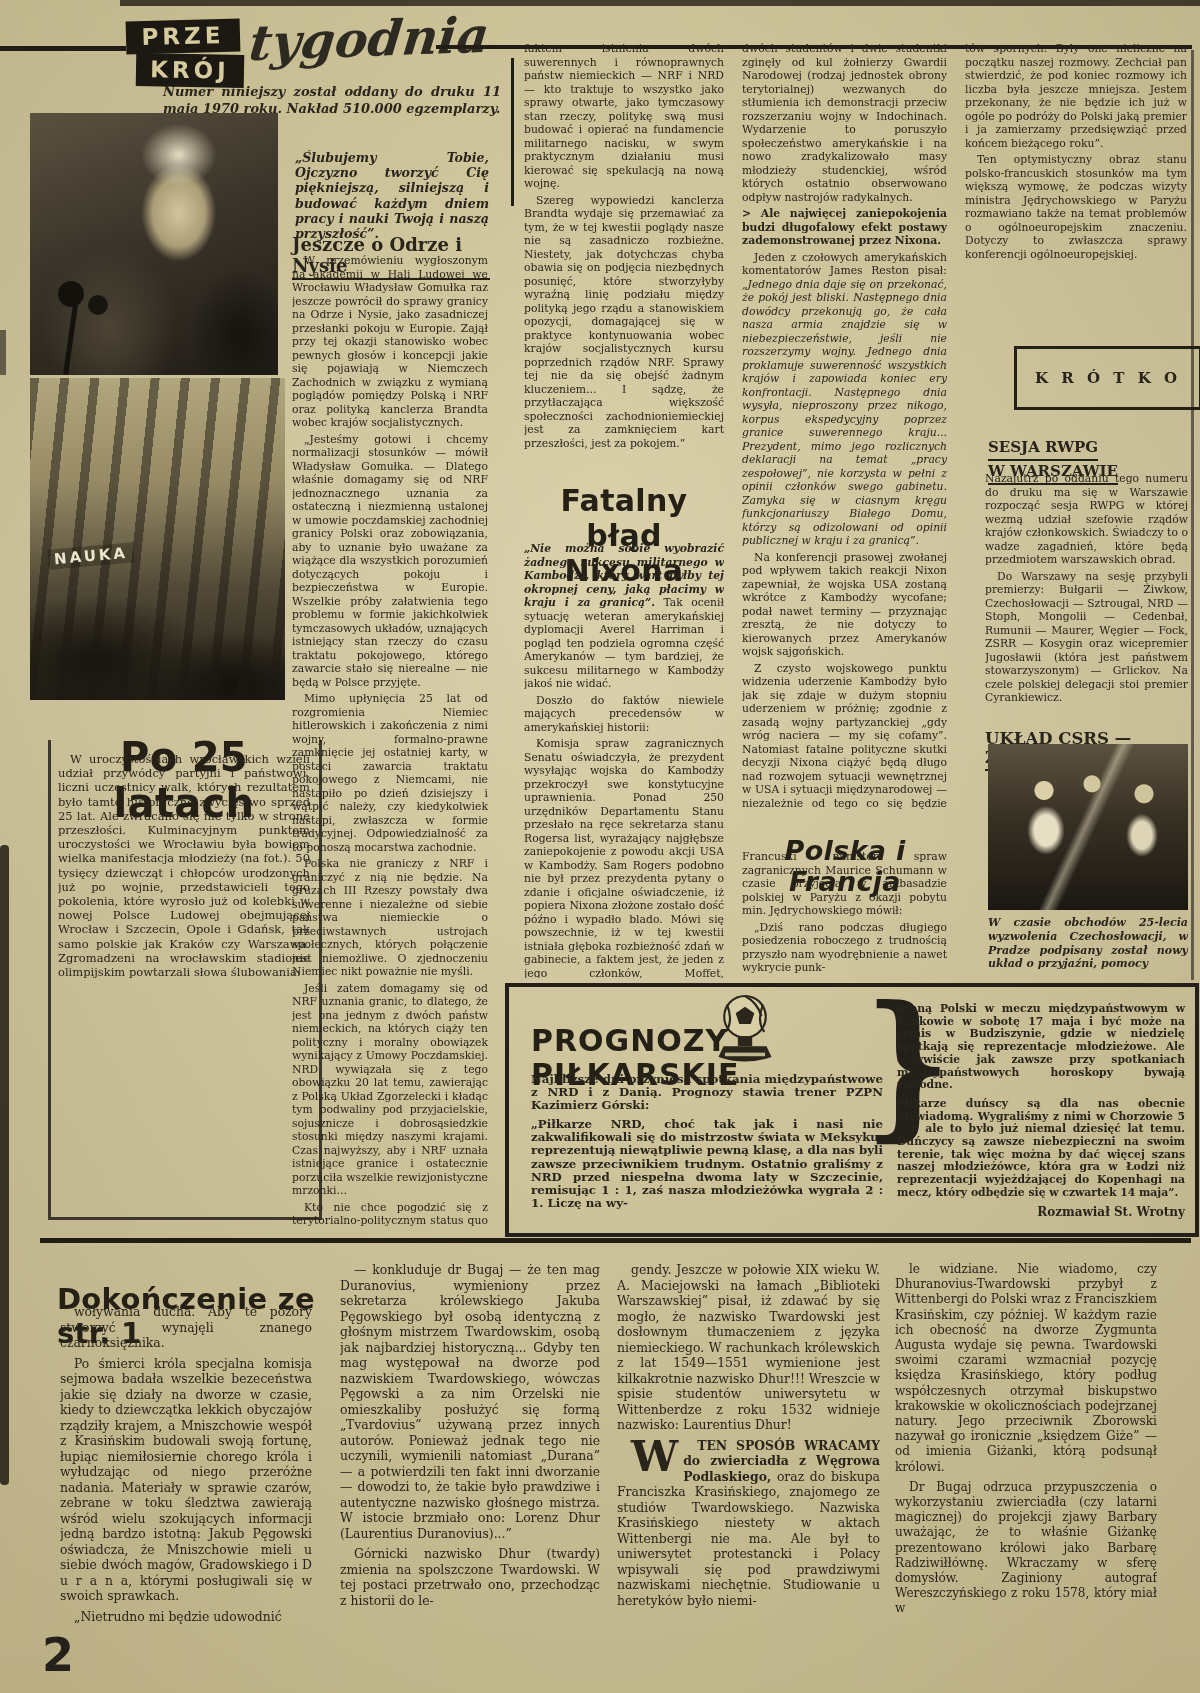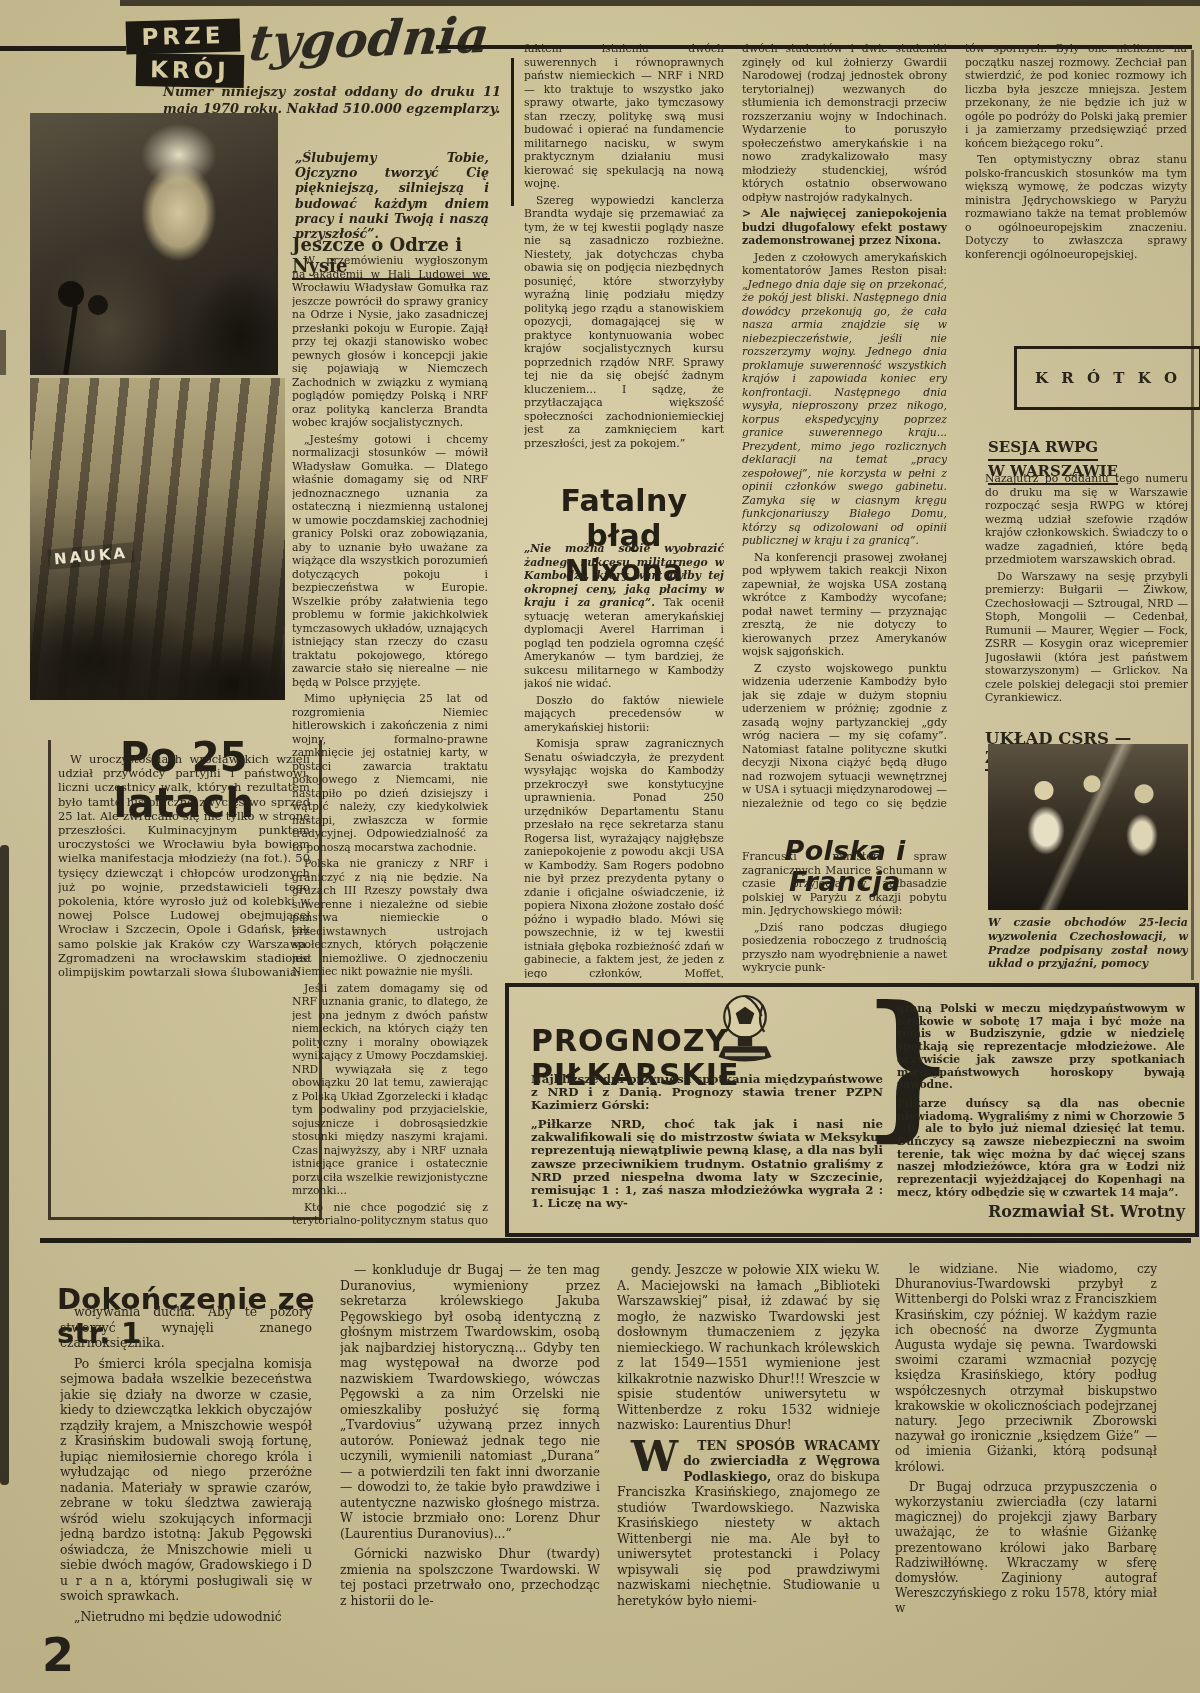--- a/index.html
+++ b/index.html
@@ -163,21 +163,21 @@
       <rect x="40" y="63" width="20" height="14" fill="#2a261c"></rect>
       <path d="M20 77 h60 l7 15 q-37 13 -74 0 z" fill="#2a261c"></path>
       <rect x="22" y="86" width="56" height="5" fill="#d8cfa6" opacity=".85"></rect>
     </svg>
     <div class="abs prog-text" style="left:22px;top:86px;width:352px;">Najbliższe dni przyniosą spotkania międzypaństwowe z NRD i z Danią. Prognozy stawia trener PZPN Kazimierz Górski:</div>
     <div class="abs prog-text" style="left:22px;top:131px;width:352px;height:102px;overflow:hidden;">„Piłkarze NRD, choć tak jak i nasi nie zakwalifikowali się do mistrzostw świata w Meksyku, reprezentują niewątpliwie pewną klasę, a dla nas byli zawsze przeciwnikiem trudnym. Ostatnio graliśmy z NRD przed niespełna dwoma laty w Szczecinie, remisując 1 : 1, zaś nasza młodzieżówka wygrała 2 : 1. Liczę na wy-</div>
     <div class="abs bd" style="left:348px;top:-2px;font-size:158px;line-height:158px;color:#23201a;transform:scaleX(.85);">}</div>
     <div class="abs prog-right" style="left:388px;top:16px;width:288px;height:222px;">
       <p>graną Polski w meczu międzypaństwowym w Krakowie w sobotę 17 maja i być może na remis w Budziszynie, gdzie w niedzielę spotkają się reprezentacje młodzieżowe. Ale oczywiście jak zawsze przy spotkaniach międzypaństwowych horoskopy bywają zawodne.</p>
       <p>Piłkarze duńscy są dla nas obecnie niewiadomą. Wygraliśmy z nimi w Chorzowie 5 : 0, ale to było już niemal dziesięć lat temu. Duńczycy są zawsze niebezpieczni na swoim terenie, tak więc można by dać więcej szans naszej młodzieżówce, która gra w Łodzi niż reprezentacji wyjeżdżającej do Kopenhagi na mecz, który odbędzie się w czwartek 14 maja”.</p>
-      <p style="text-align:right;font-size:16px;">Rozmawiał St. Wrotny</p>
+      <p style="text-align:right;font-size:12px;">Rozmawiał St. Wrotny</p>
     </div>
   </div>
 
   <div class="abs rule" style="left:40px;top:1238px;width:1151px;height:5px;"></div>
 
   <h2 class="abs headline" style="left:57px;top:1258px;width:300px;font-size:29px;">Dokończenie ze str. 1</h2>
   <div class="abs body-col bottom-col" style="left:60px;top:1304px;width:252px;height:356px;">
     <p class="noind">woływania ducha. Aby te pozory stworzyć wynajęli znanego czarnoksiężnika.</p>
     <p>Po śmierci króla specjalna komisja sejmowa badała wszelkie bezeceństwa jakie się działy na dworze w czasie, kiedy to dziewczątka lekkich obyczajów rządziły krajem, a Mniszchowie wespół z Krasińskim budowali swoją fortunę, łupiąc niemiłosiernie chorego króla i wyłudzając od niego przeróżne nadania. Materiały w sprawie czarów, zebrane w toku śledztwa zawierają wśród wielu szokujących informacji jedną bardzo istotną: Jakub Pęgowski oświadcza, że Mniszchowie mieli u siebie dwóch magów, Gradowskiego i D u r a n a, którymi posługiwali się w swoich sprawkach.</p>
     <p>„Nietrudno mi będzie udowodnić</p>

